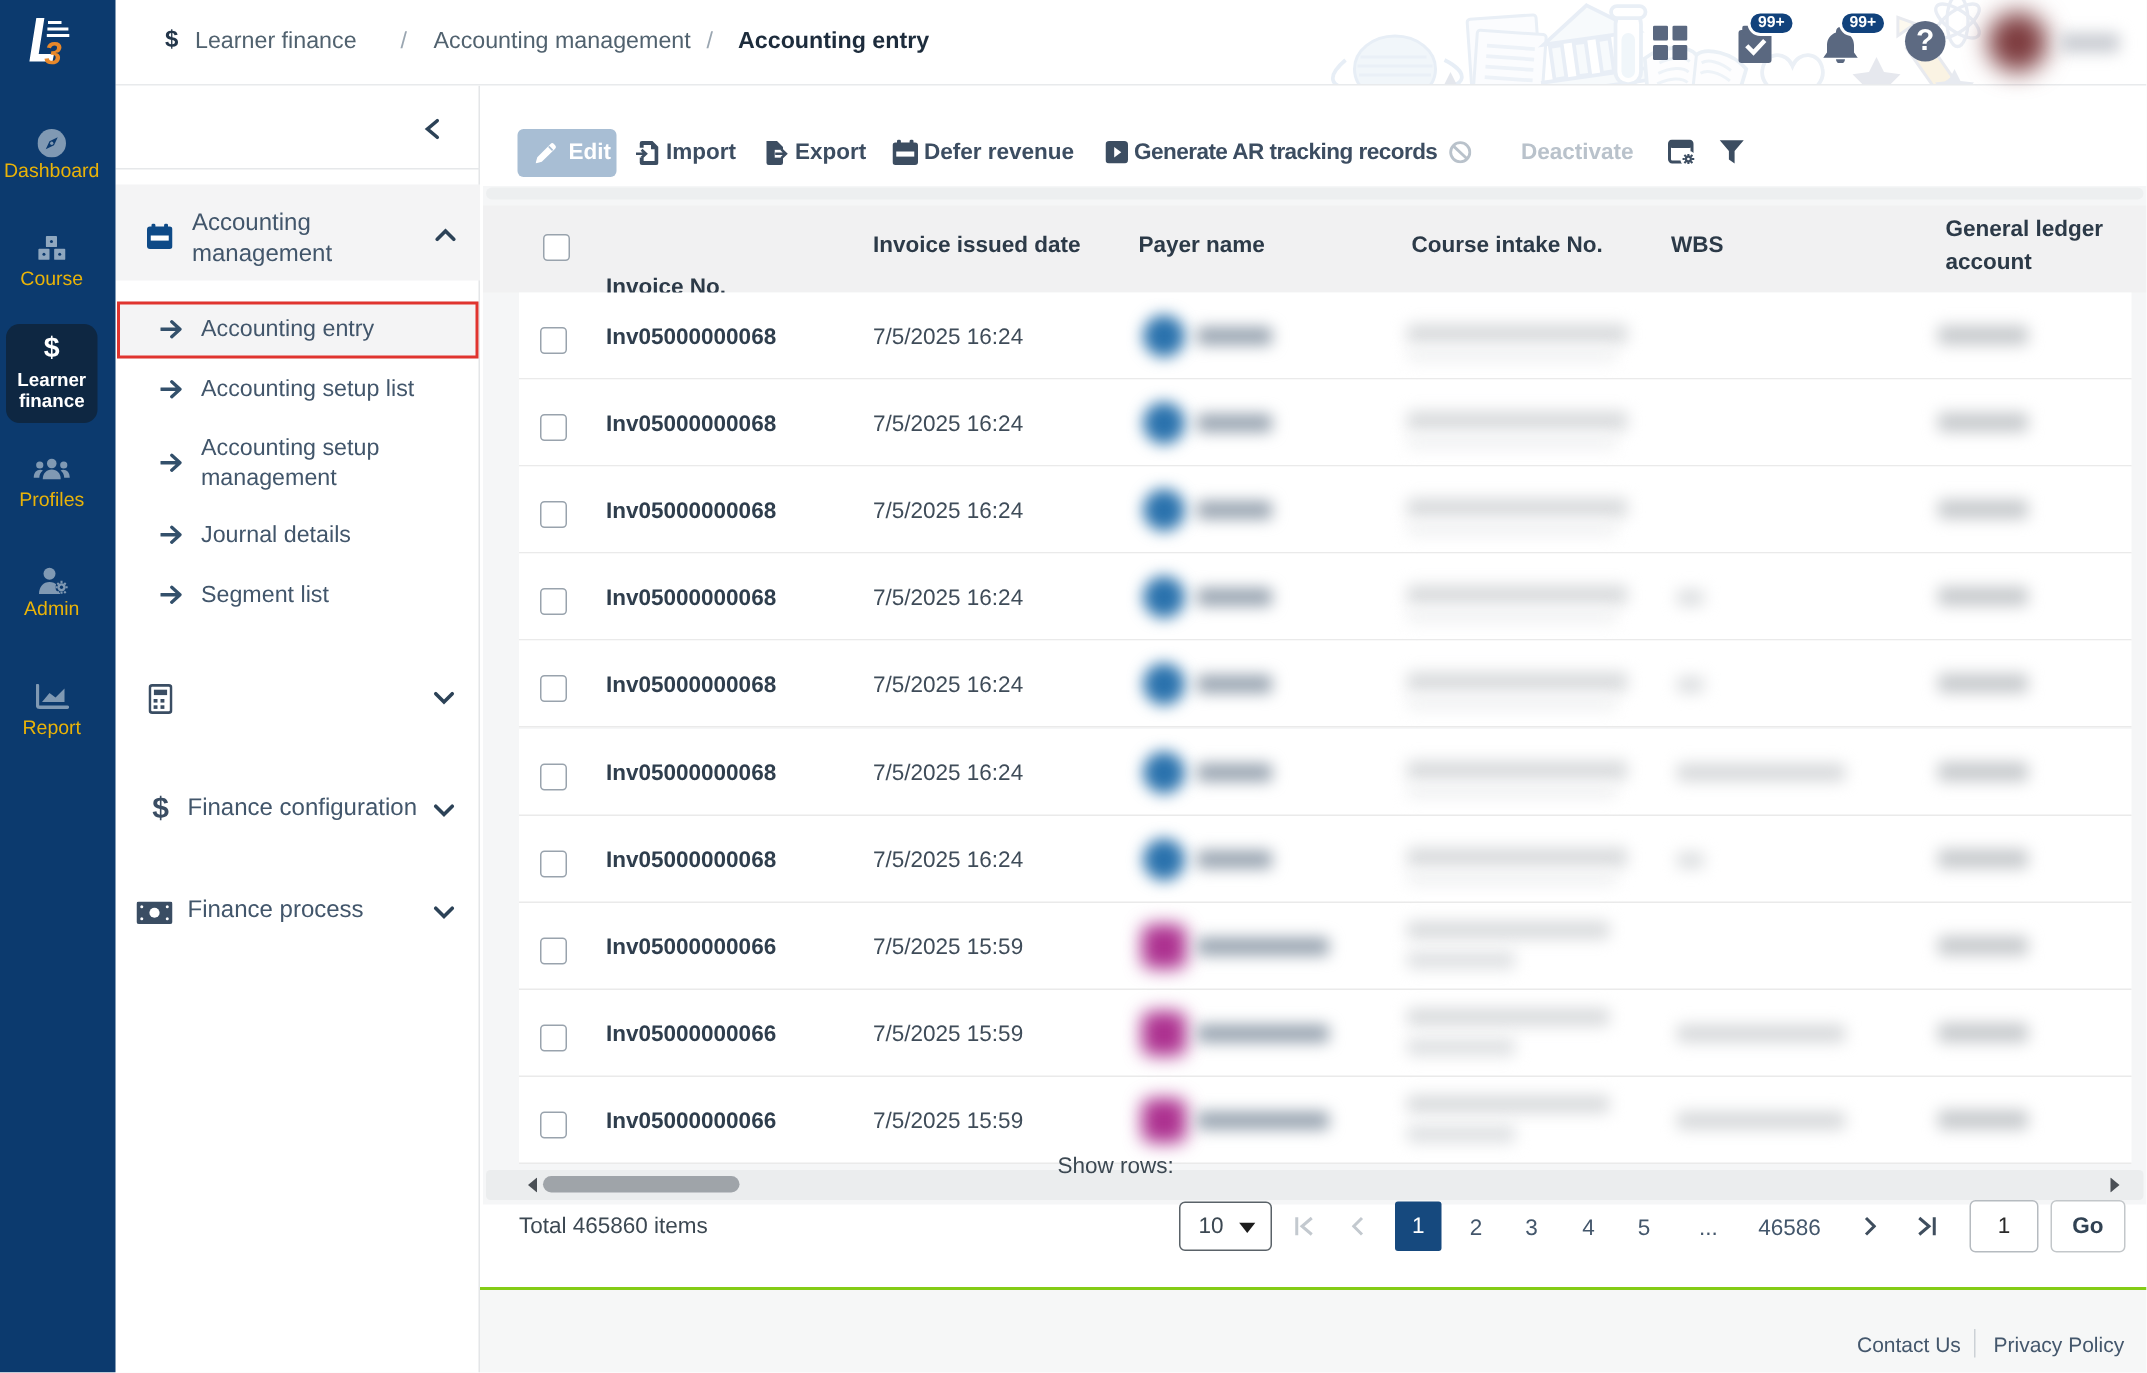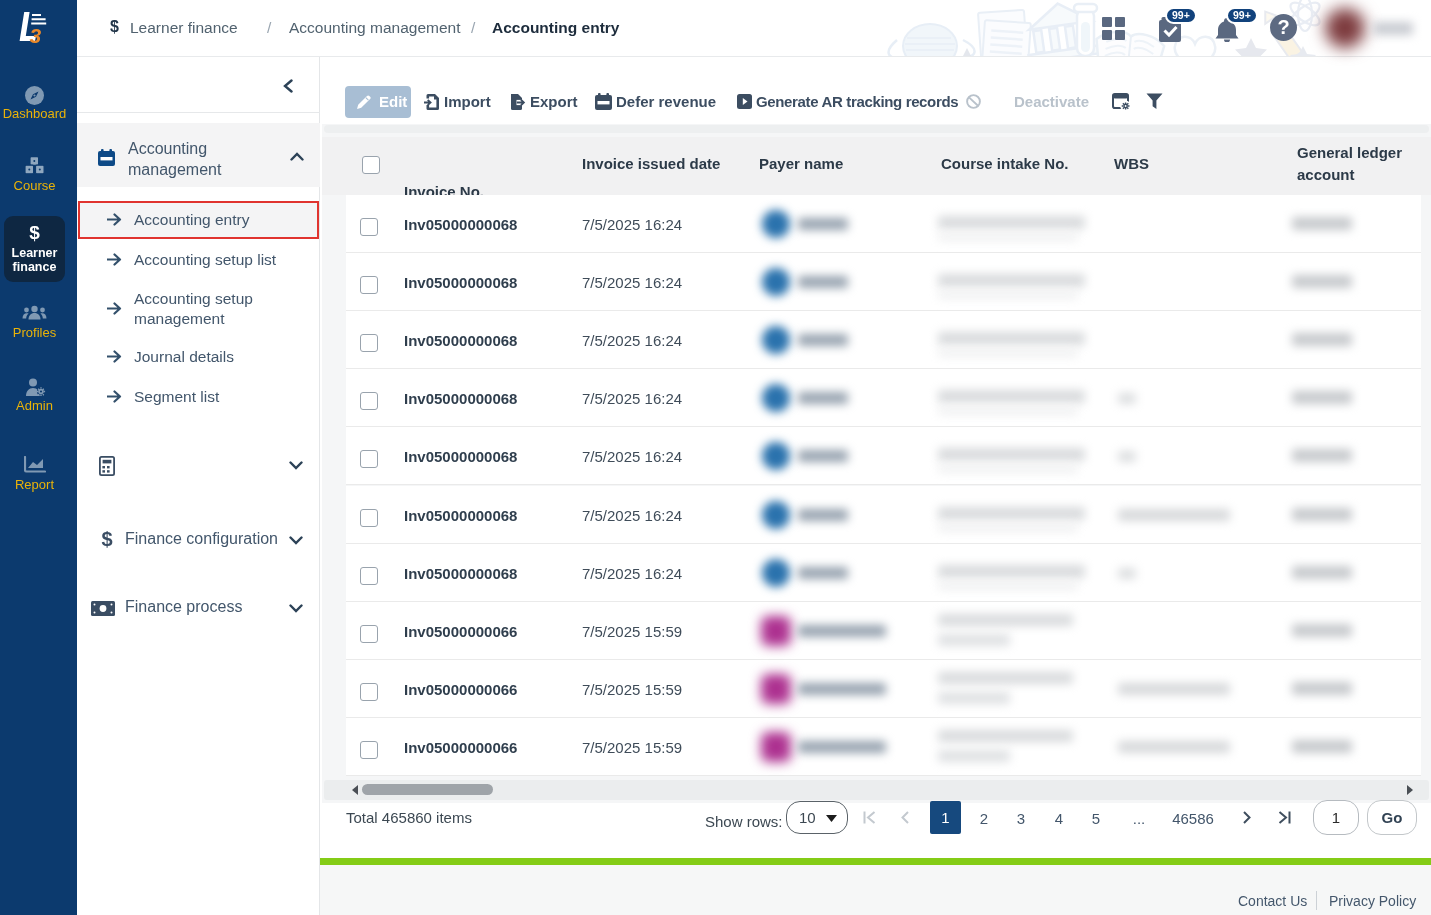--- a/index.html
+++ b/index.html
@@ -41,25 +41,25 @@
 .th { font-size:15px; font-weight:700; color:#2c3a48; }
 .row { background:#fff; border-bottom:1px solid #eaeaea; }
 .inv { font-size:15px; font-weight:700; color:#2f3e4d; }
 .date { font-size:15px; color:#3f4c59; }
 .cb { width:18px; height:18px; border:1.5px solid #99a3ad; border-radius:3px; background:#fff; }
 .blur5 { filter:blur(5px); }
 
 
 .pgtxt { font-size:15px; color:#3c4852; }
 .pgnum { font-size:15px; color:#43566b; text-align:center; }
-.pgbox { border-radius:14px; background:#fff; }
+.pgbox { border-radius:4px; background:#fff; }
 
 
 #footer { left:320px; top:858px; width:1111px; height:57px; background:#f6f7f7;
-  border-top:7px solid #84cc16; }
+  border-top:2px solid #84cc16; }
 .ftxt { font-size:14px; color:#44576c; }
 </style>
 </head>
 <body>
 <div id="app">
 
   <div id="topbar" class="abs">
 
     <svg class="abs" style="left:736px; top:0; width:541px; height:56px;" viewBox="0 0 541 56" fill="none">
 
@@ -463,21 +463,21 @@
       <svg class="abs" style="left:29px; top:661px;" width="8" height="10" viewBox="0 0 8 10">
           <path d="M7 0 L1 5 L7 10 Z" fill="#4a4f55"></path>
         </svg>
       <svg class="abs" style="left:1084px; top:661px;" width="8" height="10" viewBox="0 0 8 10">
           <path d="M1 0 L7 5 L1 10 Z" fill="#4a4f55"></path>
         </svg>
       <div class="abs" style="left:40px; top:660px; width:131px; height:11px; background:#9fa4a9; border-radius:5.5px;"></div>
     </div>
 
     <div class="abs pgtxt" style="left:26px; top:752px;">Total 465860 items</div>
-    <div class="abs pgtxt" style="left:385px; top:712px;margin-top:44px;">Show rows:</div>
+    <div class="abs pgtxt" style="left:385px; top:712px;">Show rows:</div>
     <div class="abs pgbox" style="left:466px; top:744px; width:62px; height:33px; border:1px solid #5a6268;">
       <div class="abs pgtxt" style="left:12px; top:7px;">10</div>
       <svg class="abs" style="left:39px; top:13px;" width="11" height="7" viewBox="0 0 11 7">
           <path d="M0 0 h11 L5.5 7 Z" fill="#1c1c1c"></path>
         </svg>
     </div>
     <svg class="abs" style="left:543px; top:754px;" width="13" height="13" viewBox="0 0 13 13">
         <path d="M1.5 0.5 v12 M11.5 1 L5 6.5 L11.5 12" stroke="#c3c9cf" stroke-width="2" fill="none"></path>
       </svg>
     <svg class="abs" style="left:581px; top:754px;" width="8" height="13" viewBox="0 0 8 13">

